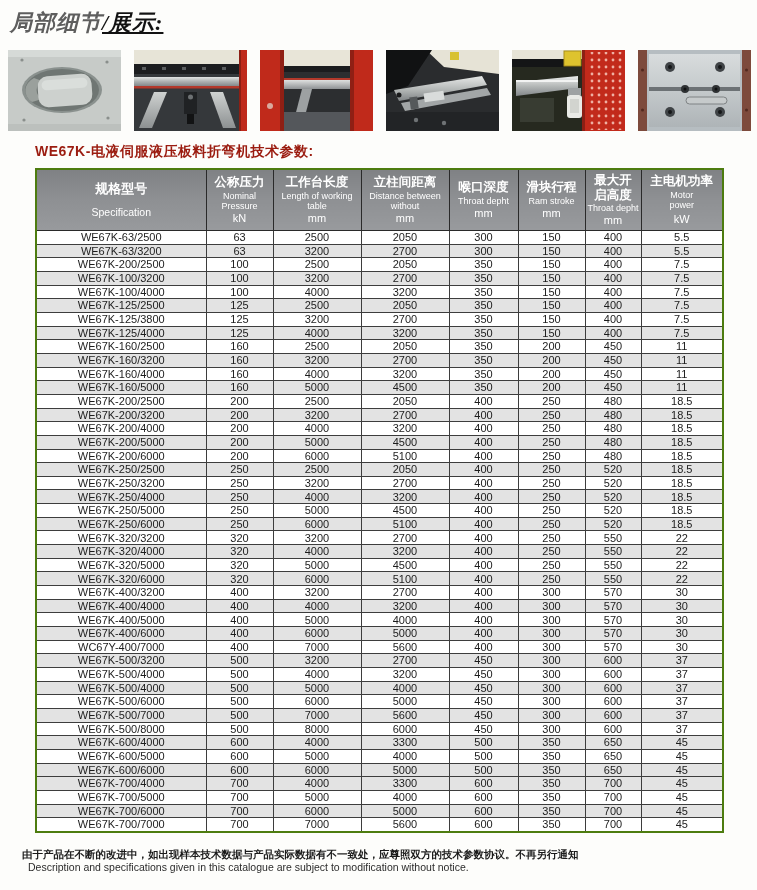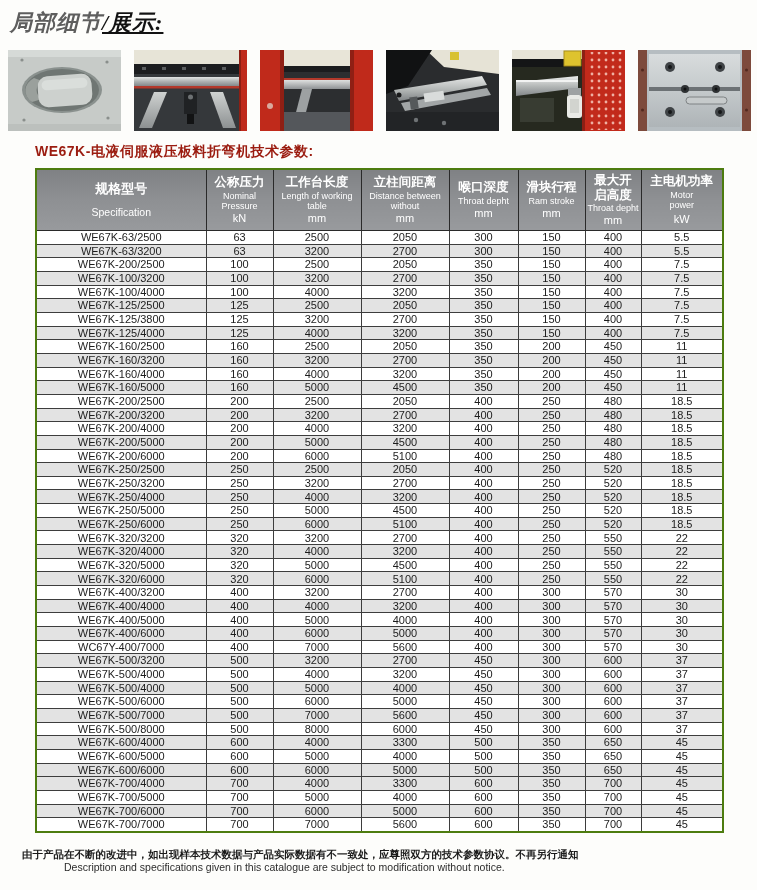--- a/index.html
+++ b/index.html
@@ -51,21 +51,21 @@
   .spec-table th:nth-child(8) .h-en{width:46px;margin:1px auto 3px;}
   .spec-table td{
     border:1px solid #3d3d3d;background:#fff;
     height:12.66px;line-height:12.4px;font-size:11px;color:#1c1c1c;
     text-align:center;padding:0;white-space:nowrap;overflow:hidden;
   }
   .spec-table tr.alt td{background:#e3e3e3;}
   
   .footer{position:absolute;top:848px;left:22px;width:720px;}
   .f-zh{font-size:10.5px;font-weight:bold;color:#1a1a1a;line-height:1.25;white-space:nowrap;}
-  .f-en{font-size:10.5px;color:#2c2c2c;line-height:1.25;padding-left:6px;margin-left:36px;}
+  .f-en{font-size:10.5px;color:#2c2c2c;line-height:1.25;padding-left:6px;}
 </style>
 </head>
 <body>
 
 <div class="page">
 
   <h1 class="section-title"><span class="t1">局部细节</span><span class="t2">/展示:</span></h1>
 
   <div class="photos">
 

